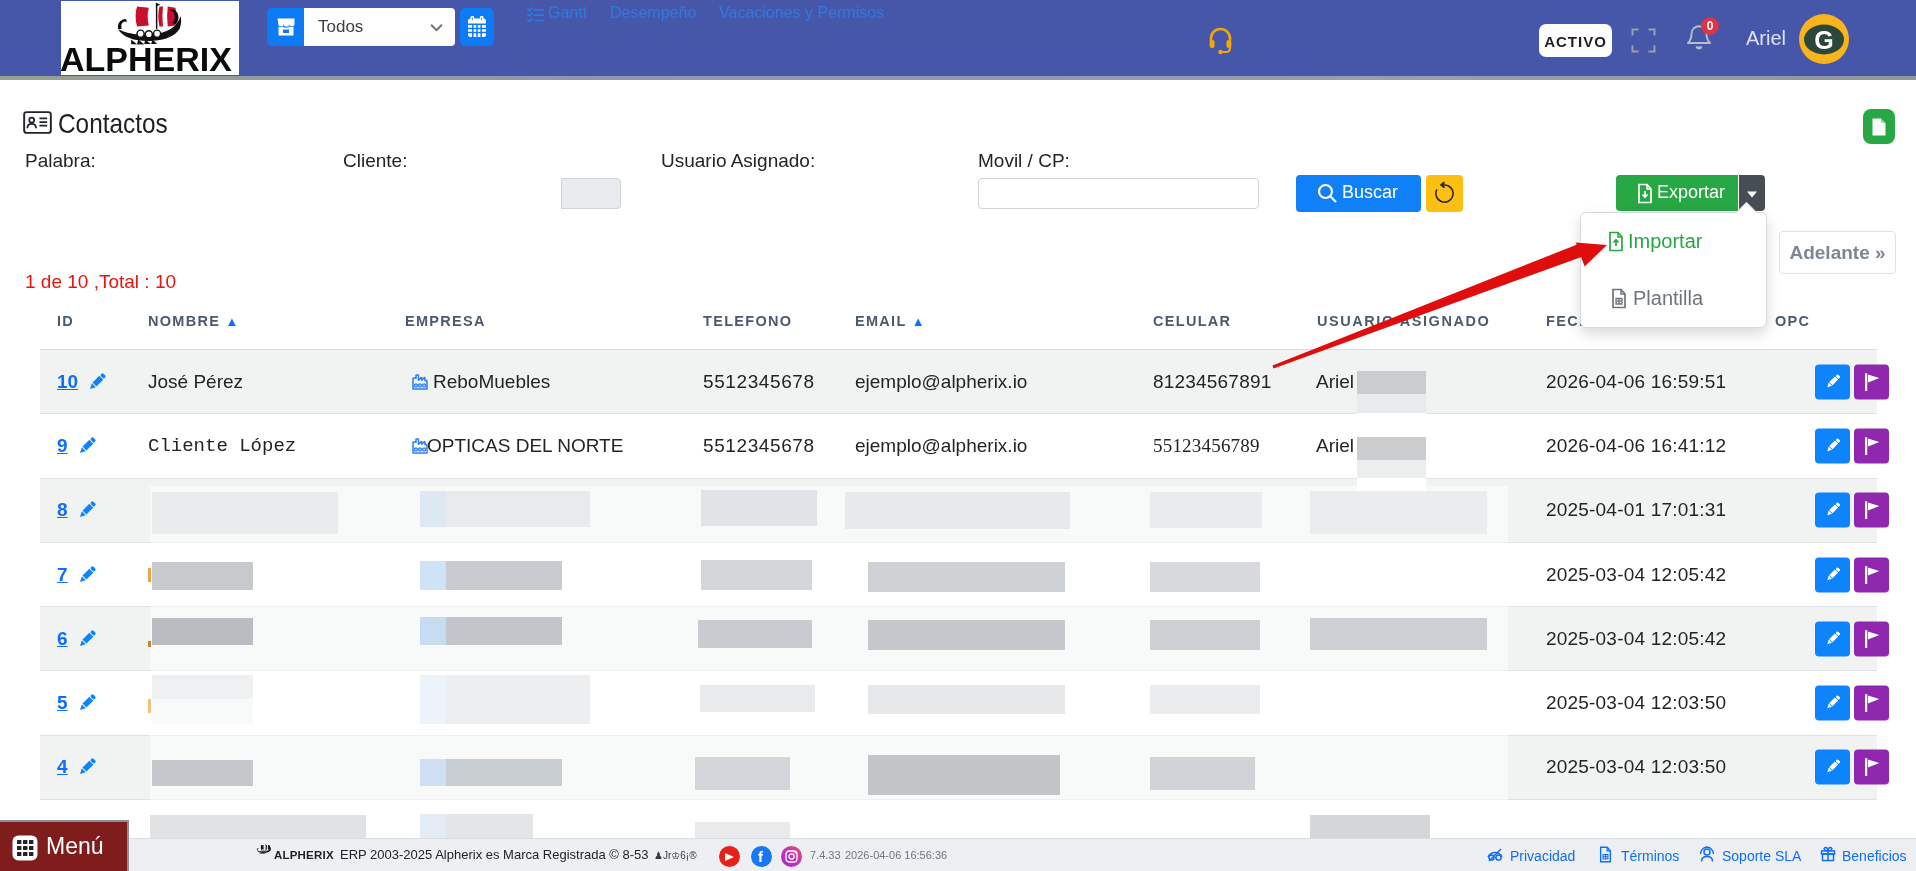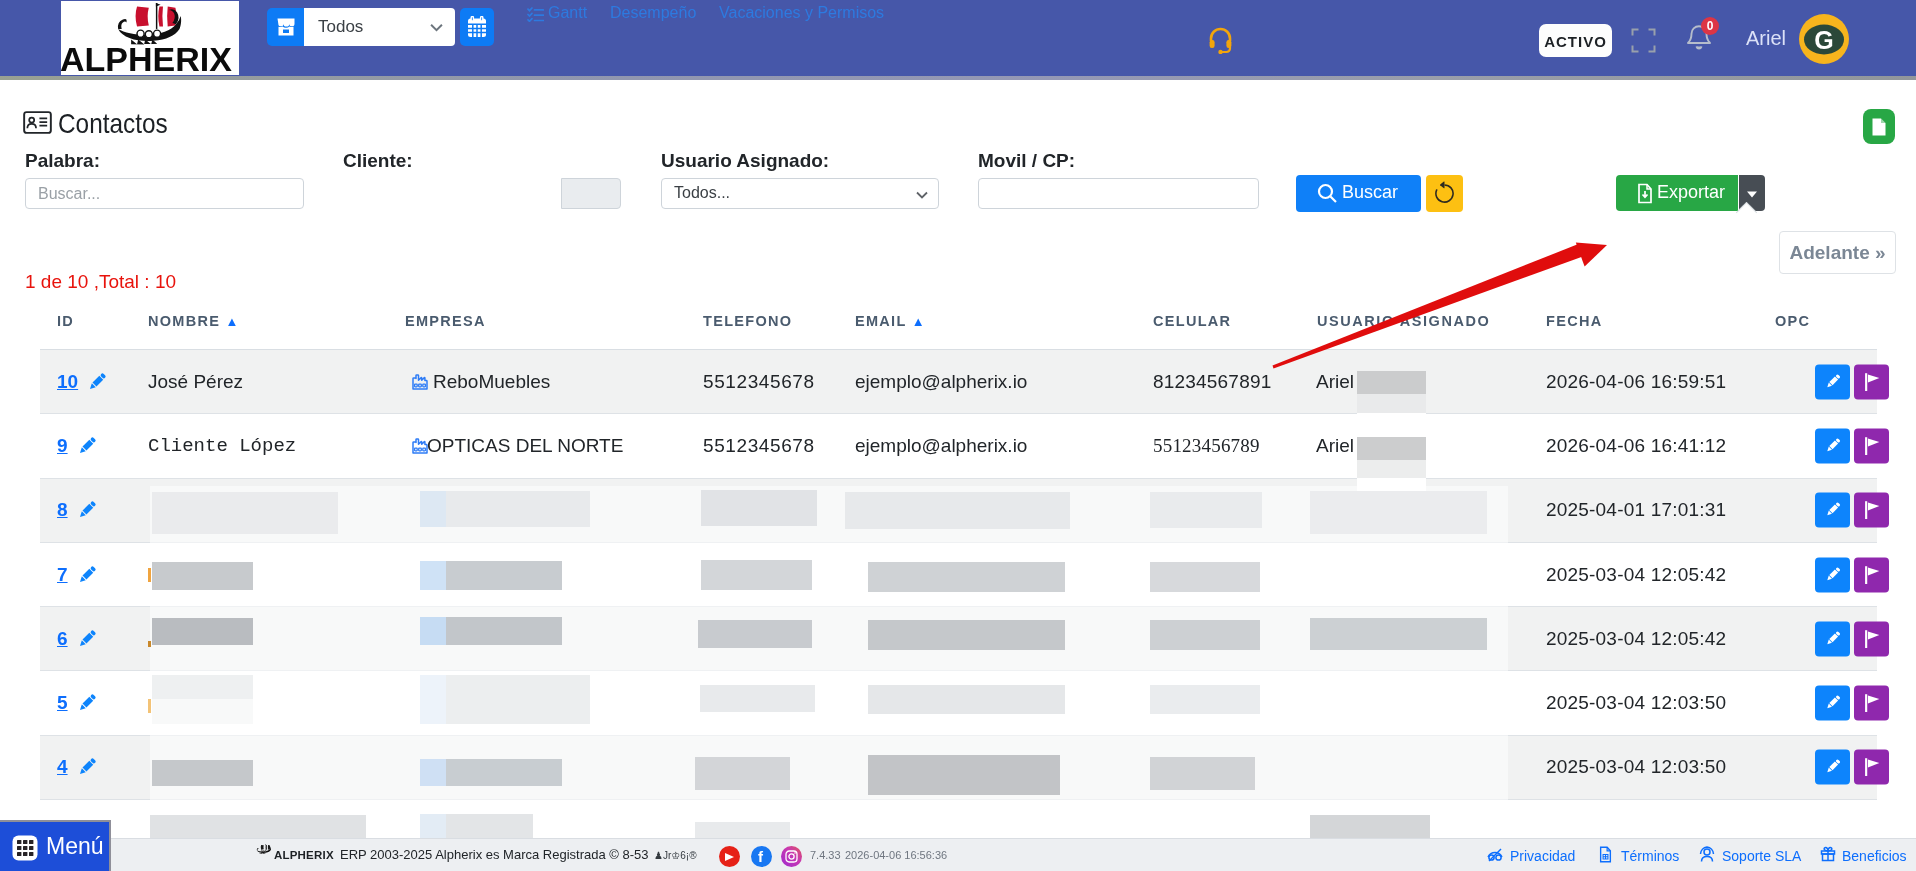--- a/index.html
+++ b/index.html
@@ -18,21 +18,21 @@
 
 #shopbtn{position:absolute;left:267px;top:8px;width:37px;height:38px;background:#0d7bf5;border-radius:5px 0 0 5px;z-index:41;}
 #todossel{position:absolute;left:304px;top:8px;width:151px;height:38px;background:#fff;border-radius:0 4px 4px 0;z-index:41;}
 #todossel span{position:absolute;left:14px;top:9px;font-size:17px;color:#3b4045;}
 #calbtn{position:absolute;left:460px;top:8px;width:34px;height:38px;background:#0d7bf5;border-radius:5px;z-index:41;}
 #activo{position:absolute;left:1539px;top:24px;width:73px;height:33px;background:#fdfdfd;border-radius:7px;z-index:41;}
 #activo span{position:absolute;left:50%;top:50%;transform:translate(-50%,-50%);font-size:15px;font-weight:bold;color:#1d2125;letter-spacing:1px;}
 #ariel{position:absolute;left:1746px;top:27px;font-size:20px;color:#dbe1f7;z-index:41;}
 
 #title{position:absolute;left:58px;top:108px;font-size:28px;color:#1c2024;transform:scaleX(.87);transform-origin:left;}
-.flabel{position:absolute;font-size:19px;color:#212529;top:150px;font-weight:bold;}
+.flabel{position:absolute;font-size:19px;color:#212529;top:150px;}
 .finput{position:absolute;top:178px;height:31px;border:1px solid #ced4da;border-radius:4px;background:#fff;box-sizing:border-box;}
 .ph{position:absolute;left:12px;top:6px;font-size:16px;color:#9aa0a6;}
 #cliaddon{position:absolute;left:561px;top:178px;width:60px;height:31px;background:#e9ecef;border:1px solid #ced4da;border-radius:0 4px 4px 0;box-sizing:border-box;}
 #usel{position:absolute;left:661px;top:178px;width:278px;height:31px;border:1px solid #ced4da;border-radius:4px;box-sizing:border-box;}
 #usel span{position:absolute;left:12px;top:5px;font-size:16px;color:#3b4045;}
 #buscar{position:absolute;left:1296px;top:175px;width:125px;height:37px;background:#0f80f8;border-radius:4px;}
 #buscar span{position:absolute;left:44px;top:7px;color:#fff;font-size:18px;}
 #undo{position:absolute;left:1426px;top:175px;width:37px;height:37px;background:#fdc012;border-radius:4px;}
 #exportar{position:absolute;left:1616px;top:175px;width:122px;height:36px;background:#28a745;border-radius:4px 0 0 4px;}
 #exportar span{position:absolute;left:41px;top:7px;color:#fff;font-size:18px;}
@@ -54,21 +54,21 @@
 #overlay{position:absolute;left:150px;top:486px;width:1358px;height:352px;background:rgba(255,255,255,.5);z-index:2;}
 .mz{position:absolute;z-index:3;}
 .mzp{background-image:repeating-linear-gradient(90deg,rgba(255,255,255,.18) 0 18px,rgba(0,0,0,.035) 18px 46px,rgba(255,255,255,.07) 46px 74px,rgba(0,0,0,.06) 74px 102px);}
 
 #ddown{position:absolute;left:1580px;top:212px;width:185px;height:114px;background:#fff;border:1px solid #d4dade;border-radius:6px;
   box-shadow:0 6px 14px rgba(0,0,0,.15);z-index:6;}
 #ddnotch{position:absolute;left:1739px;top:205px;width:14px;height:14px;background:#fff;transform:rotate(45deg);
   border-left:1px solid #d4dade;border-top:1px solid #d4dade;z-index:7;}
 .dditem{position:absolute;left:47px;font-size:20px;white-space:nowrap;}
 
-#menu{position:absolute;left:0;top:820px;width:111px;height:51px;background:#1d4ed8;border-top:2.5px solid #8f8f99;border-right:2.5px solid #8f8f99;box-sizing:border-box;z-index:12;}
+#menu{position:absolute;left:0;top:820px;width:129px;height:51px;background:#7f1d1d;border-top:2.5px solid #8f8f99;border-right:2.5px solid #8f8f99;box-sizing:border-box;z-index:12;}
 #menu span{position:absolute;left:46px;top:11px;color:#fff;font-size:23px;}
 #footer{position:absolute;left:0;top:838px;width:1916px;height:33px;background:#edeff2;border-top:1px solid #d9dde2;box-sizing:border-box;z-index:10;}
 .fitem{position:absolute;white-space:nowrap;}
 .flink{font-size:14px;color:#0d6efd;}
 .soc{position:absolute;top:7px;width:21px;height:21px;border-radius:50%;}
 
 svg{display:block;}
 </style>
 </head>
 <body>
@@ -360,30 +360,21 @@
 </svg>
 
 <svg class="abs" style="left:23px;top:110px;" width="29" height="25" viewBox="0 0 30 25" stroke="#212529">
       <use href="#i-card"></use>
     </svg>
 <div id="title">Contactos</div>
 <span class="flabel" style="left:25px;">Palabra:</span>
 <span class="flabel" style="left:343px;">Cliente:</span>
 <span class="flabel" style="left:661px;">Usuario Asignado:</span>
 <span class="flabel" style="left:978px;">Movil / CP:</span>
-<div class="finput" style="left:25px;width:279px;">
-      <span class="ph">Buscar...</span>
-    </div>
 <div id="cliaddon"></div>
-<div id="usel">
-      <span>Todos...</span>
-<svg style="position:absolute;right:10px;top:12px;" width="12" height="8" viewBox="0 0 12 8" fill="none" stroke="#5f6368" stroke-width="1.8">
-        <path d="M1 1.5 l5 5 5-5"></path>
-      </svg>
-    </div>
 <div class="finput" style="left:978px;width:281px;"></div>
 <div id="buscar">
       <span style="position:absolute;left:46px;top:7px;color:#fff;font-size:18px;">Buscar</span>
 <svg style="position:absolute;left:21px;top:8px;" width="21" height="21" viewBox="0 0 21 21" fill="none" stroke="#fff" stroke-width="2.2">
 <circle cx="8.5" cy="8.5" r="6.5"></circle>
         <path d="M13.5 13.5 l5.5 5.5"></path>
       </svg>
     </div>
 <div id="undo">
       <svg style="margin:6px 0 0 6px" width="25" height="25" viewBox="0 0 16 16" fill="#2e2a20">
@@ -469,20 +460,30 @@
 <div class="mz mzp" style="left:695px;top:822px;width:95px;height:16px;background:#e8eaec;"></div>
 <div class="mz mzp" style="left:1310px;top:815px;width:120px;height:23px;background:#d4d6d8;"></div>
 </div>
 
 <svg class="abs" style="left:1230px;top:200px;z-index:20;" width="420" height="200" viewBox="0 0 420 200">
 <polygon fill="#e00d0d" points="43.5,168.4 352.8,56.4 348.3,44.0 42.5,165.6"></polygon>
 <polygon fill="#e00d0d" points="377,45 354.6,66.6 345.8,42.4"></polygon>
 </svg>
 
 <div id="ddnotch"></div>
+<div id="ddown">
+  <svg style="position:absolute;left:27px;top:18px;" width="16" height="21" viewBox="0 0 16 21" stroke="#28a745">
+        <use href="#i-fileup"></use>
+      </svg>
+<span class="dditem" style="top:17px;color:#28a745;">Importar</span>
+  <svg style="position:absolute;left:30px;top:75px;" width="16" height="21" viewBox="0 0 16 21" stroke="#6c757d">
+        <use href="#i-filegrid"></use>
+      </svg>
+<span class="dditem" style="top:74px;color:#6c757d;left:52px;">Plantilla</span>
+</div>
 
 <div id="footer">
 <svg class="fitem" style="left:256px;top:5px;filter:grayscale(1) brightness(.45);" width="16" height="11" viewBox="0 0 120 78">
         <use href="#i-ship"></use>
       </svg>
 <span class="fitem" style="left:274px;top:10px;font-size:11.5px;font-weight:bold;color:#1d2125;letter-spacing:.2px;">ALPHERIX</span>
 <span class="fitem" style="left:340px;top:8px;font-size:13px;color:#212529;">ERP 2003-2025 Alpherix es Marca Registrada © 8-53</span>
 <span class="fitem" style="left:654px;top:11px;font-size:10px;color:#343a40;">♟Jr♔6¡®</span>
 <div class="soc" style="left:719px;background:#e62117;">
         <svg style="margin:6.5px 0 0 6px" width="9" height="8" viewBox="0 0 9 8" fill="#fff">

